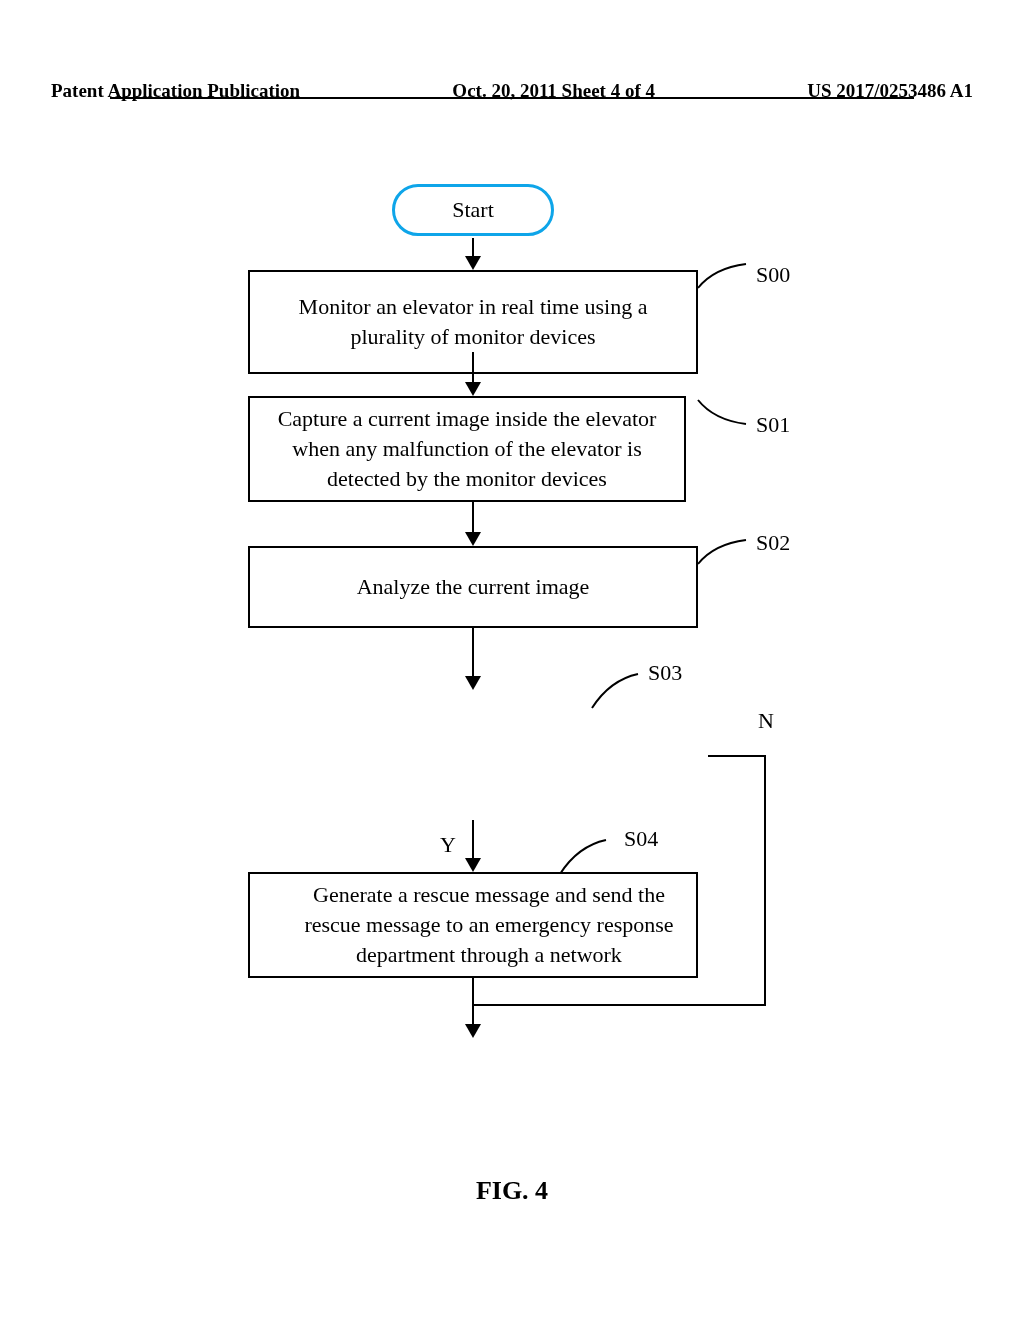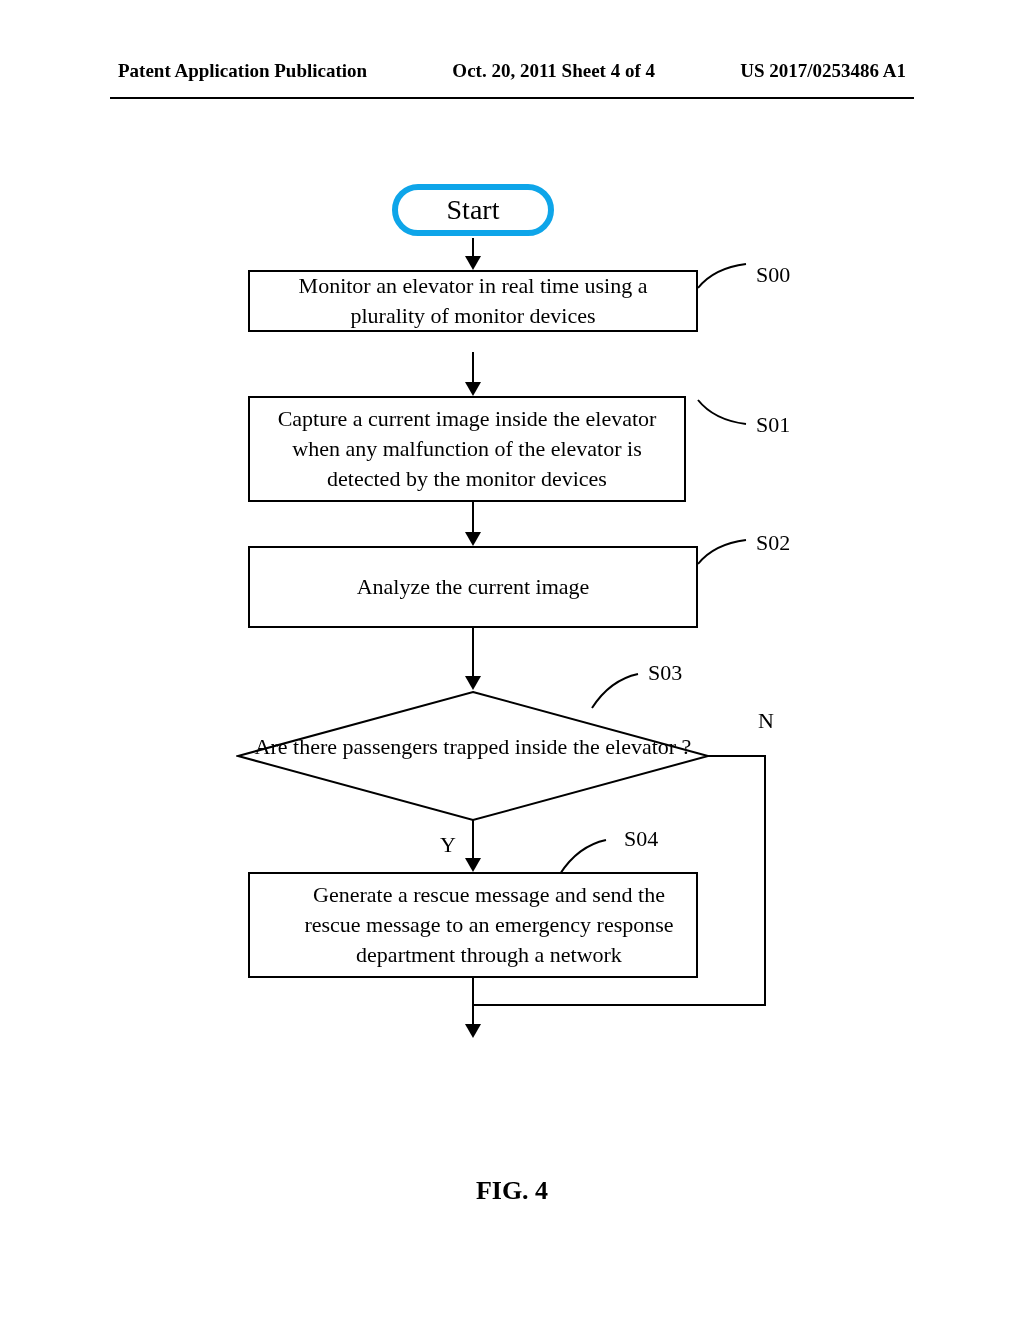--- a/index.html
+++ b/index.html
@@ -5,24 +5,24 @@
     * { margin: 0; padding: 0; box-sizing: border-box; }
     body {
       width: 1024px;
       height: 1320px;
       background: white;
       font-family: "Times New Roman", serif;
       position: relative;
     }
     .header {
       position: absolute;
-      top: 60px;
+      top: 80px;
       left: 0;
       width: 100%;
-      padding: 0 118px;
+      padding: 0 51px;
       display: flex;
       justify-content: space-between;
       font-size: 19px;
       font-weight: bold;
     }
     .header-rule {
       position: absolute;
       top: 97px;
       left: 110px;
       width: 804px;
@@ -31,26 +31,26 @@
     }
     .diagram {
       position: absolute;
       top: 160px;
       left: 0;
       width: 1024px;
       height: 960px;
     }
     .terminal {
       position: absolute;
-      border: 6px solid #0ea5e9;
+      border: 3px solid #0ea5e9;
       border-radius: 28px;
       display: flex;
       align-items: center;
       justify-content: center;
-      font-size: 28px;
+      font-size: 22px;
       background: white;
     }
     .process {
       position: absolute;
       border: 2px solid black;
       display: flex;
       align-items: center;
       justify-content: center;
       text-align: center;
       font-size: 22px;
@@ -110,21 +110,21 @@
 
 <div class="diagram">
 
   <div class="terminal" style="left: 392px; top: 24px; width: 162px; height: 52px;">
     <span>Start</span>
   </div>
 
   <div class="arrow-line" style="left: 472px; top: 78px; width: 2px; height: 20px;"></div>
   <div class="arrow-head down" style="left: 465px; top: 96px;"></div>
 
-  <div class="process" style="left: 248px; top: 110px; width: 450px; height: 62px;">
+  <div class="process" style="left: 248px; top: 110px; width: 450px; height: 104px;">
     <span>Monitor an elevator in real time using a plurality of monitor devices</span>
   </div>
   <svg class="callout-svg" style="left:696px; top:100px;" width="62" height="38">
     <path d="M2 28 Q 18 8 50 4" stroke="black" stroke-width="2" fill="none"></path>
   </svg>
   <div class="label" style="left: 756px; top: 94px; margin-top: 8px;">S00</div>
 
   <div class="arrow-line" style="left: 472px; top: 192px; width: 2px; height: 32px;"></div>
   <div class="arrow-head down" style="left: 465px; top: 222px;"></div>
 
@@ -143,28 +143,20 @@
     <span>Analyze the current image</span>
   </div>
   <svg class="callout-svg" style="left:696px; top:376px;" width="62" height="38">
     <path d="M2 28 Q 18 8 50 4" stroke="black" stroke-width="2" fill="none"></path>
   </svg>
   <div class="label" style="left: 756px; top: 370px;">S02</div>
 
   <div class="arrow-line" style="left: 472px; top: 468px; width: 2px; height: 50px;"></div>
   <div class="arrow-head down" style="left: 465px; top: 516px;"></div>
 
-  <div class="decision-wrap" style="left: 236px; top: 530px; width: 474px; height: 132px;">
-    <svg class="decision-svg" width="474" height="132">
-      <polygon points="237,2 472,66 237,130 2,66" fill="white" stroke="black" stroke-width="2"></polygon>
-    </svg>
-    <div class="decision-text" style="top: 42px;">
-      <span>Are there passengers trapped inside the elevator ?</span>
-    </div>
-  </div>
   <svg class="callout-svg" style="left:588px; top:510px;" width="62" height="42">
     <path d="M4 38 Q 22 10 50 4" stroke="black" stroke-width="2" fill="none"></path>
   </svg>
   <div class="label" style="left: 648px; top: 500px;">S03</div>
 
   <div class="label" style="left: 758px; top: 548px;">N</div>
 
   <div class="arrow-line" style="left: 472px; top: 660px; width: 2px; height: 40px;"></div>
   <div class="arrow-head down" style="left: 465px; top: 698px;"></div>
   <div class="label" style="left: 440px; top: 672px;">Y</div>

